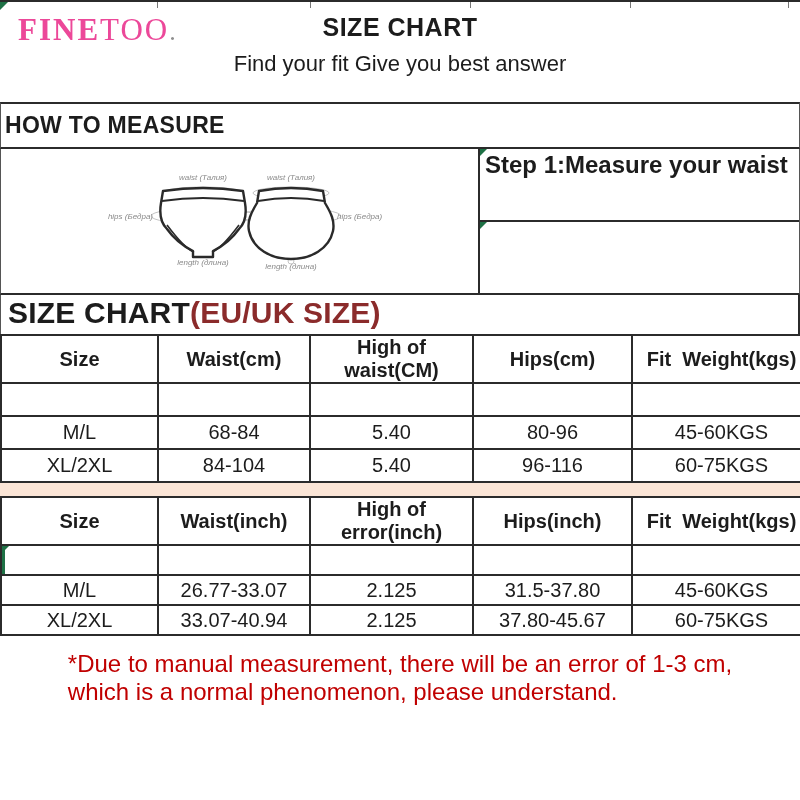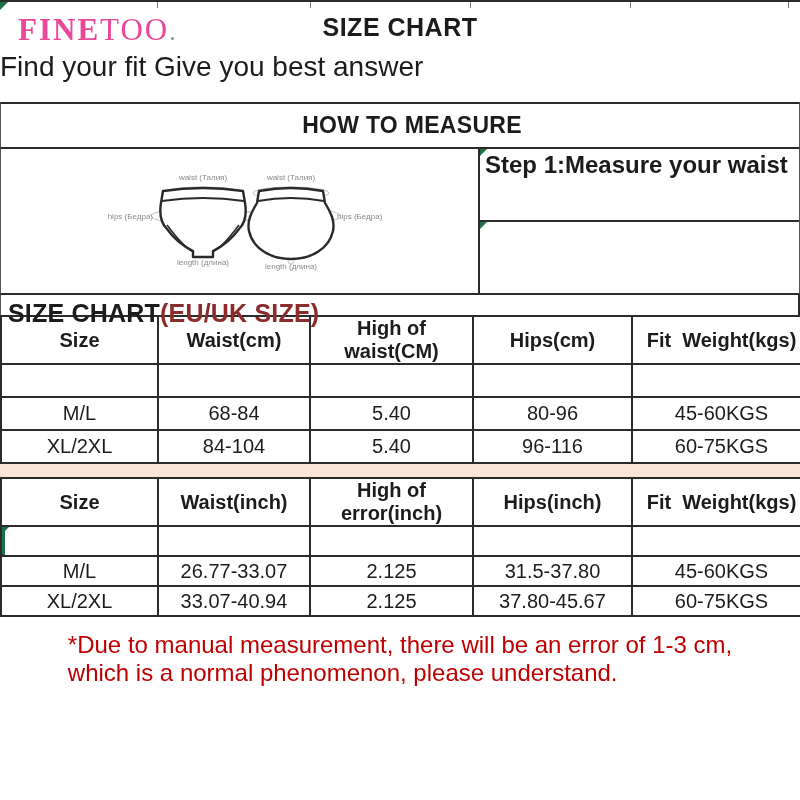--- a/index.html
+++ b/index.html
@@ -19,43 +19,43 @@
     border-top:8px solid var(--excel-green,#1E7145);
     border-right:8px solid transparent;
   }
   
   .header{position:relative;height:100px;}
   .logo{position:absolute;left:18px;top:12px;font-family:"Liberation Serif",serif;font-size:31px;line-height:1;white-space:nowrap;}
   .logo .fine{color:#ec4899;font-weight:600;letter-spacing:2px;}
   .logo .too{color:#ec4899;font-weight:400;letter-spacing:2px;}
   .logo .mark{color:#8f8f8f;font-size:26px;}
   .title{text-align:center;font-size:25px;font-weight:bold;padding-top:11px;letter-spacing:.5px;}
-  .subtitle{font-size:28px;padding-top:9px;}
+  .subtitle{text-align:center;font-size:22px;padding-top:9px;}
   
   .htm-bar{
     height:43px;line-height:43px;
     border-top:2px solid #2b2b2b;border-bottom:2px solid #2b2b2b;
     border-left:1px solid #555;border-right:1px solid #555;
-    font-size:23px;font-weight:bold;padding-left:24px;letter-spacing:.3px;text-align:center;
+    font-size:23px;font-weight:bold;padding-left:4px;letter-spacing:.3px;
   }
   
   .measure{
     display:flex;height:146px;
     border-bottom:2px solid #2b2b2b;
     border-left:1px solid #555;border-right:1px solid #555;
     box-sizing:border-box;
   }
-  .diagram{width:477px;position:relative;}
+  .diagram{width:477px;position:relative;font-style:italic;}
   .steps{flex:1;border-left:2px solid #2b2b2b;display:flex;flex-direction:column;}
   .step{position:relative;flex:1;font-size:24px;font-weight:bold;padding:2px 0 0 5px;box-sizing:border-box;}
   .step .green-tri{border-top-width:7px;border-right-width:7px;}
   .step1{border-bottom:2px solid #2b2b2b;}
   
   .sc-heading{
-    height:20px;line-height:36px;font-size:25px;font-weight:bold;padding-left:7px;
+    height:39px;line-height:36px;font-size:30px;font-weight:bold;padding-left:7px;
     border-left:1px solid #555;border-right:2px solid #2b2b2b;
     letter-spacing:.2px;
   }
   .sc-heading .red{color:var(--heading-red,#8B2B2B);}
   
   table.sizes{border-collapse:collapse;table-layout:fixed;width:800px;}
   table.sizes th,table.sizes td{
     border:2px solid #2b2b2b;text-align:center;vertical-align:middle;
     white-space:pre-wrap;overflow:hidden;padding:0;
   }

